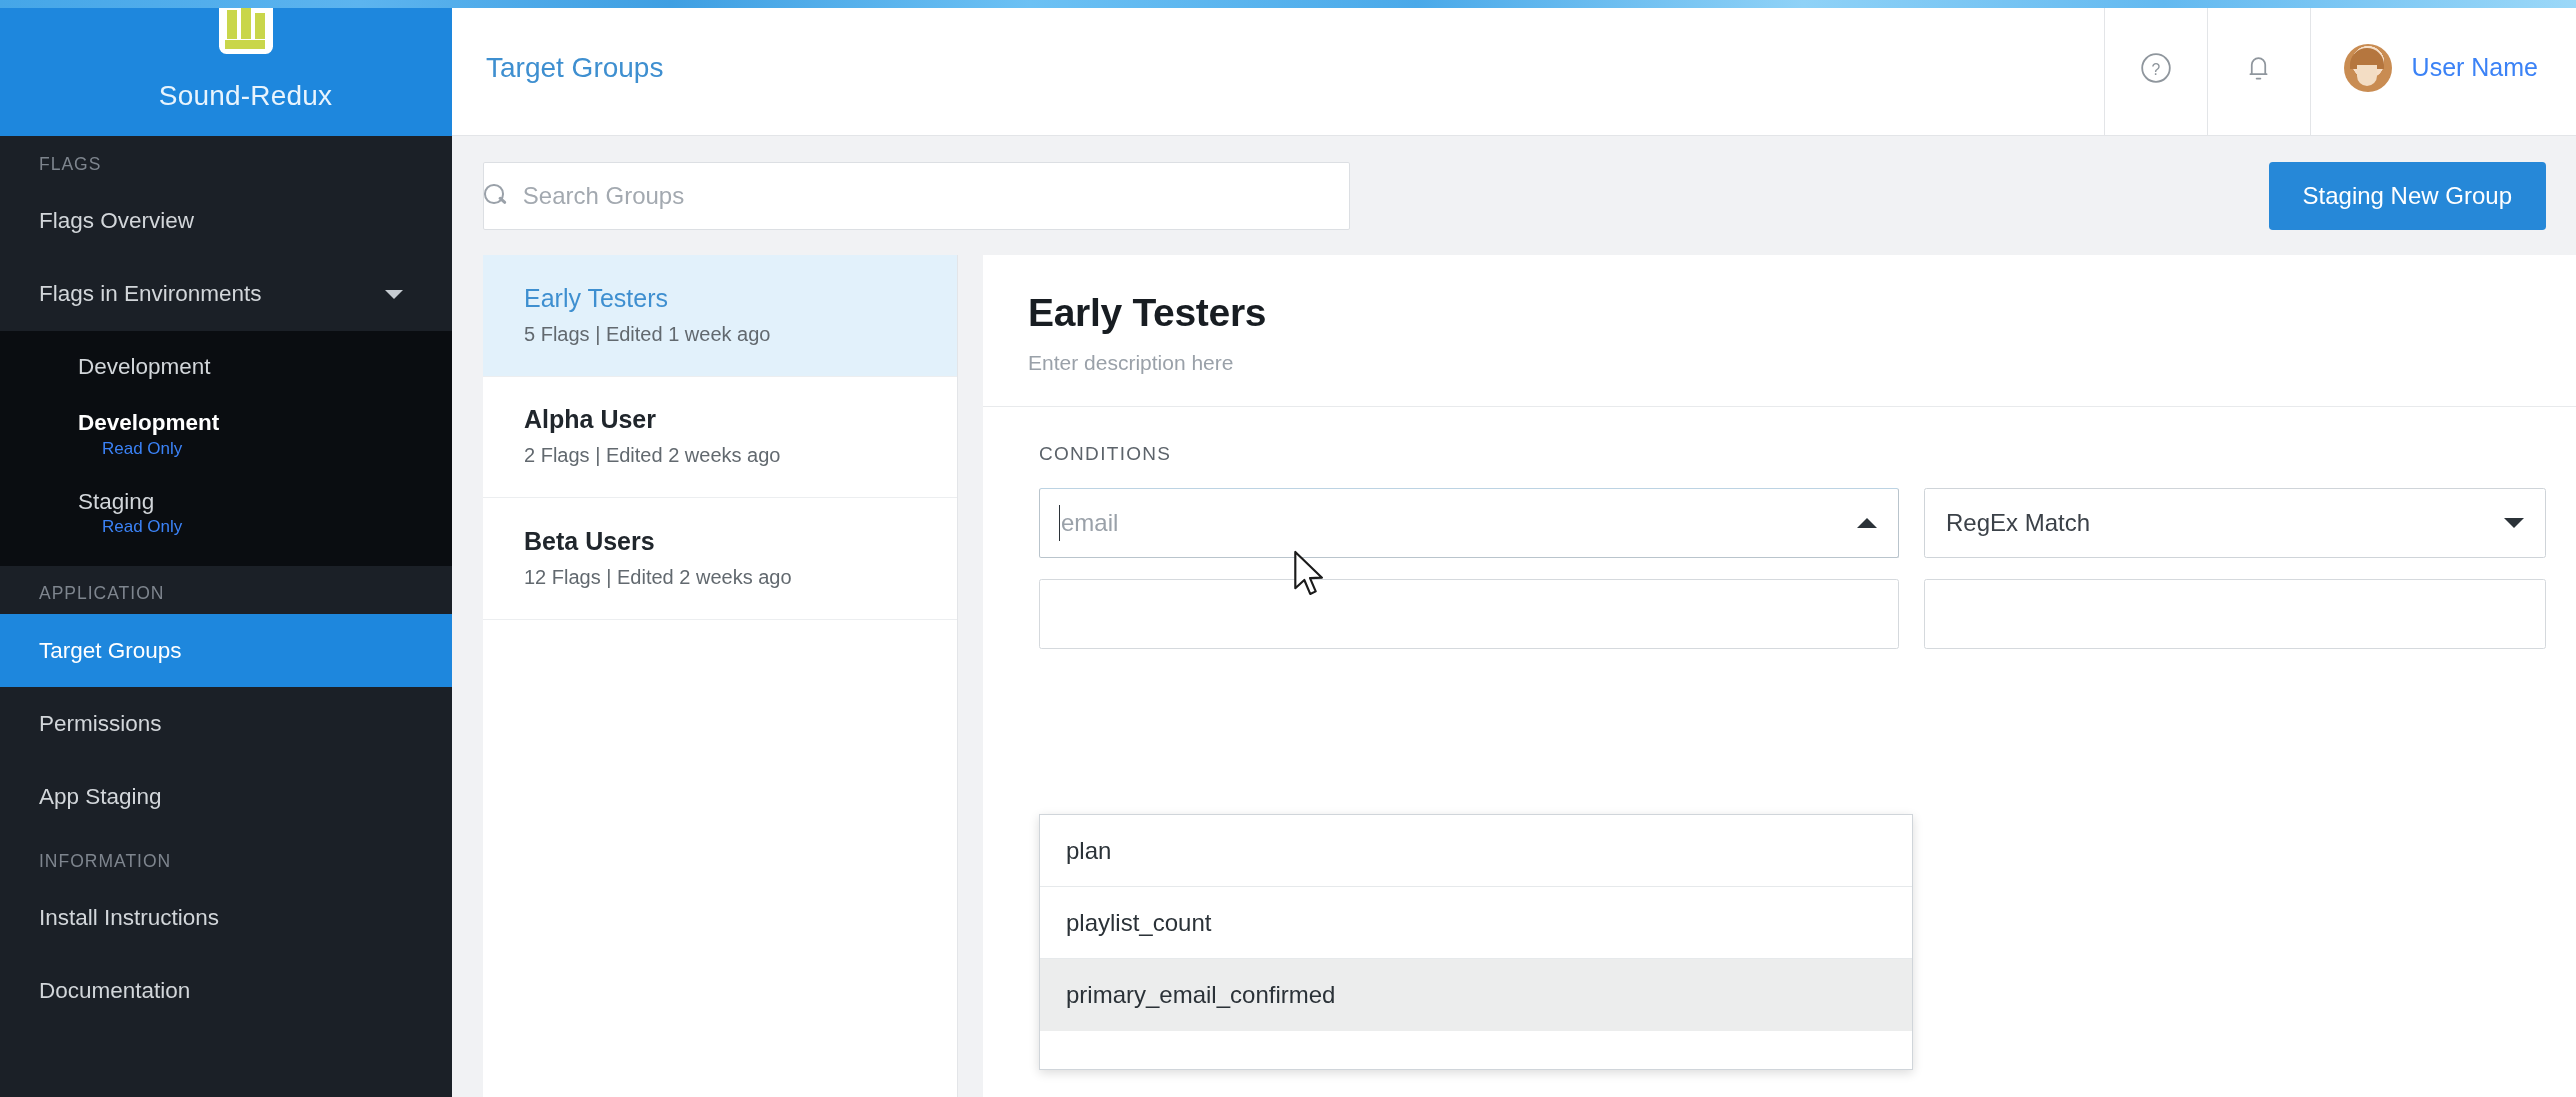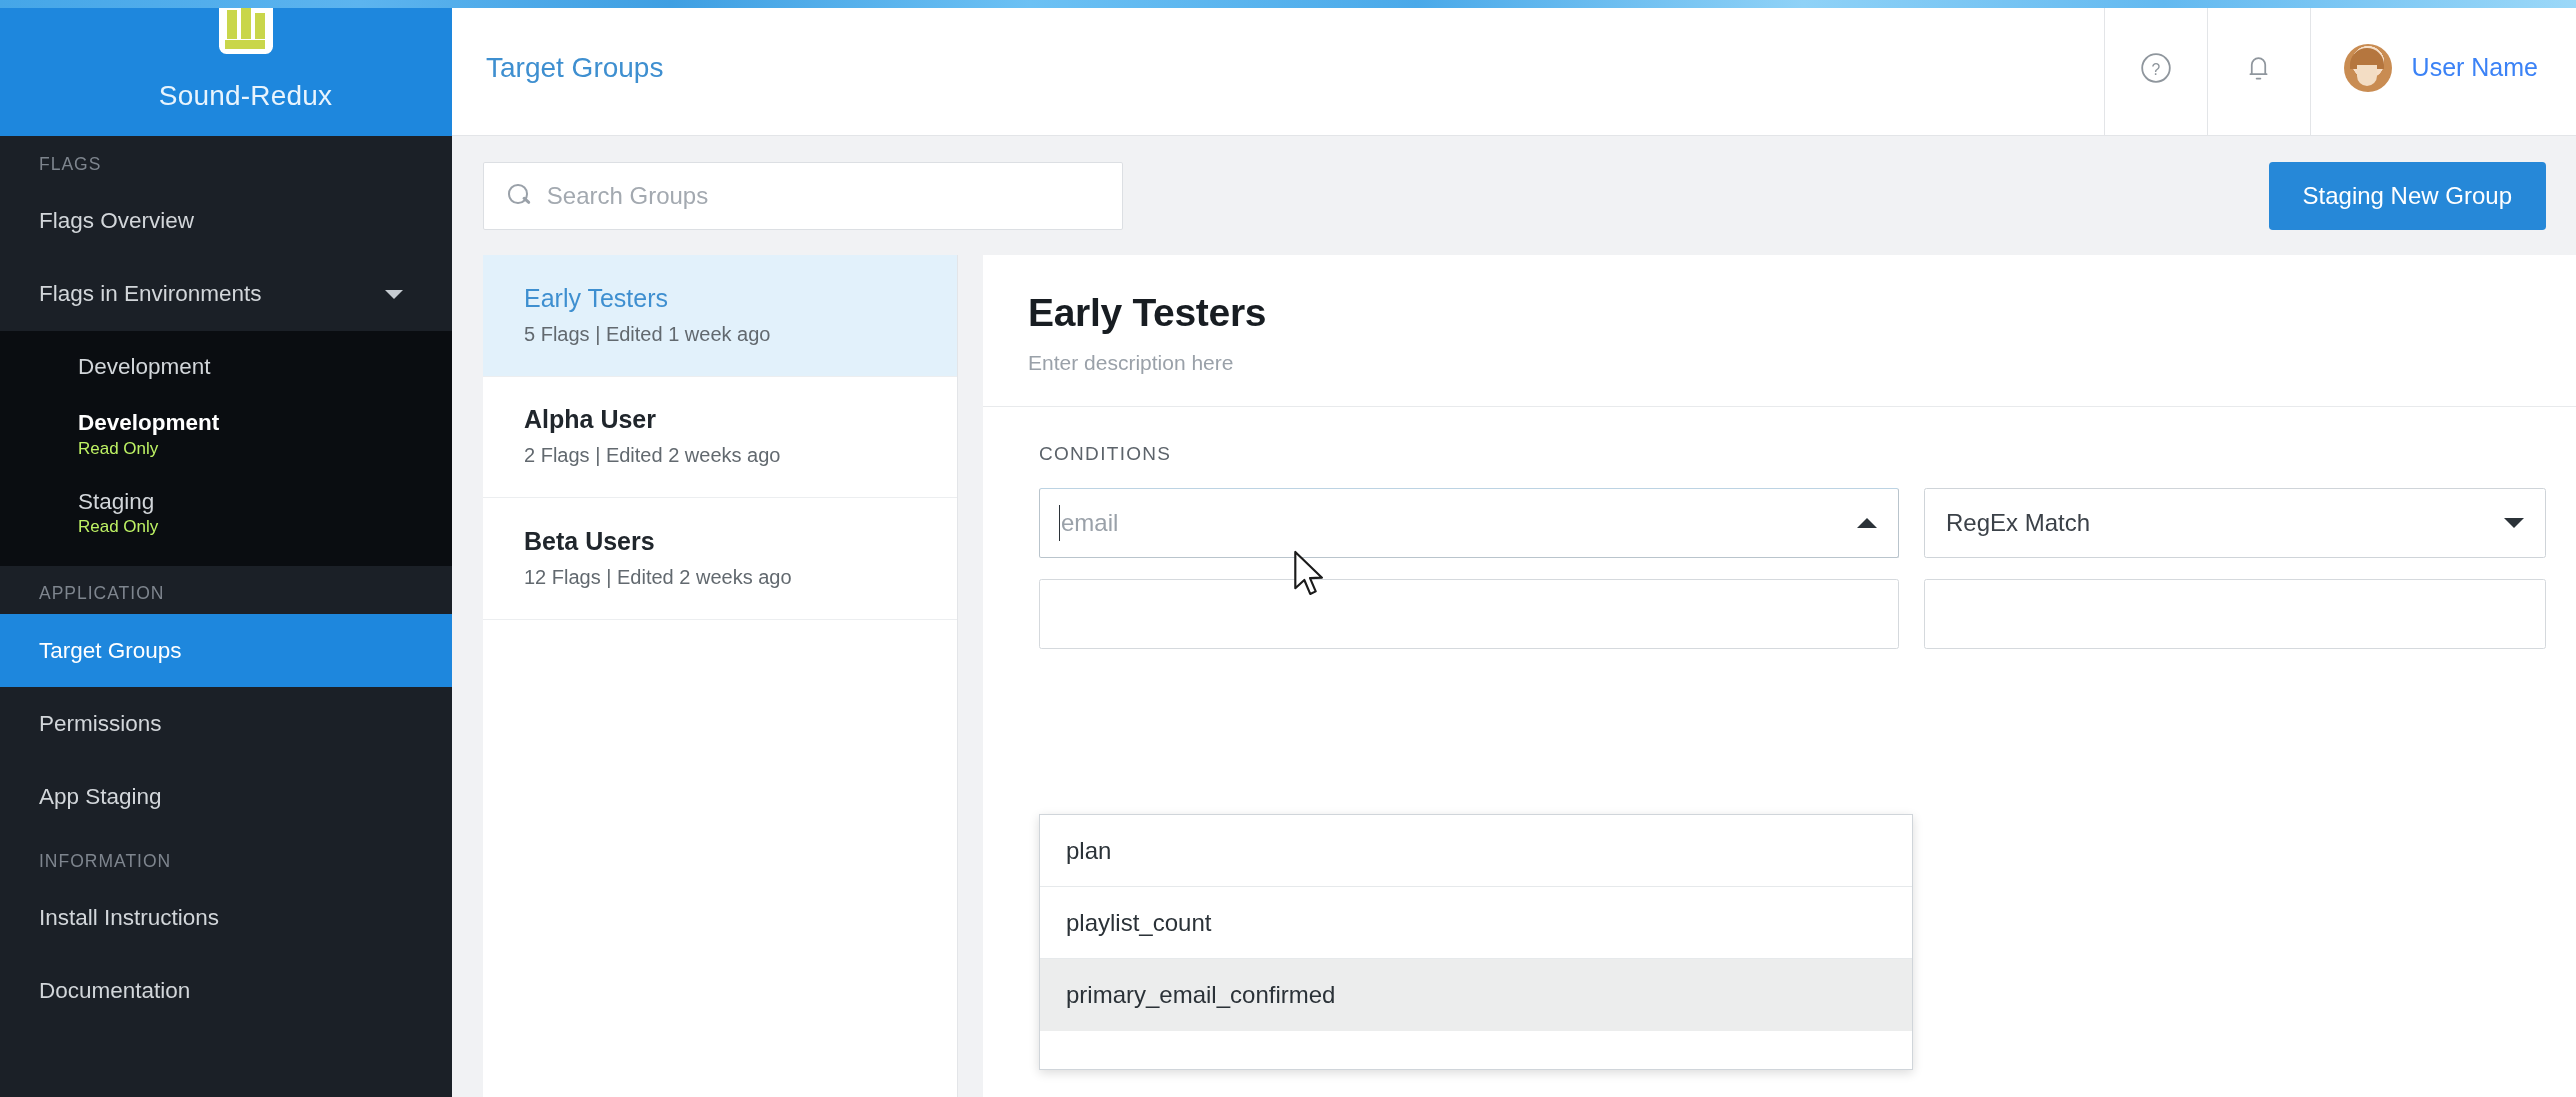--- a/index.html
+++ b/index.html
@@ -53,21 +53,21 @@
     position: absolute; right: 49px; width: 0; height: 0;
     border-left: 9.4px solid transparent; border-right: 9.4px solid transparent;
     border-top: 9.4px solid #c7ccd2;
   }
   .subnav { background: #0a0d11; padding: 8.8px 0 13.8px 0; }
   .subnav-item {
     padding: 15px 0 15px 78px; cursor: pointer; color: #d2d6da;
   }
   .subnav-item .t { font-size: 22.5px; line-height: 1.15; }
   .subnav-item.strong .t { font-weight: 700; color: #ffffff; }
-  .subnav-item .s { font-size: 17px; color: #bef264; margin-top: 2.5px; }
+  .subnav-item .s { font-size: 17px; color: #3b82f6; margin-top: 2.5px; margin-left: 24px; }
 
   
   #main { flex: 1 1 auto; height: 1098px; display: flex; flex-direction: column;
           background: #f1f2f4; position: relative; min-width: 0; }
 
   
   #header {
     height: 136px; background: #ffffff; display: flex; align-items: stretch;
     flex: 0 0 136px; border-bottom: 0.6px solid #e3e5e8;
   }
@@ -96,22 +96,22 @@
   }
   .user-name { font-size: 25px; color: #3b82f6; white-space: nowrap; }
 
   
   #toolbar {
     height: 119px; flex: 0 0 119px; background: #f1f2f4;
     display: flex; align-items: center; justify-content: space-between;
     padding: 0 30px 0 31px;
   }
   #search-box {
-    width: 640px; height: 68px; background: #ffffff; border: 0.6px solid #dcdfe3;
-    border-radius: 1.9px; display: flex; align-items: center; padding-left: 24px; gap: 16.3px;
+    width: 867px; height: 68px; background: #ffffff; border: 0.6px solid #dcdfe3;
+    border-radius: 1.9px; display: flex; align-items: center; gap: 16.3px;
   }
   .mag { width: 22.5px; height: 22.5px; position: relative; flex: 0 0 22.5px; }
   .mag::before {
     content:""; position:absolute; left:0; top:0; width:15.6px; height:15.6px;
     border:2.5px solid #9aa1a9; border-radius:50%;
   }
   .mag::after {
     content:""; position:absolute; left:13.8px; top:15px; width:9.4px; height:2.5px;
     background:#9aa1a9; transform: rotate(42deg); border-radius:1.3px;
   }

